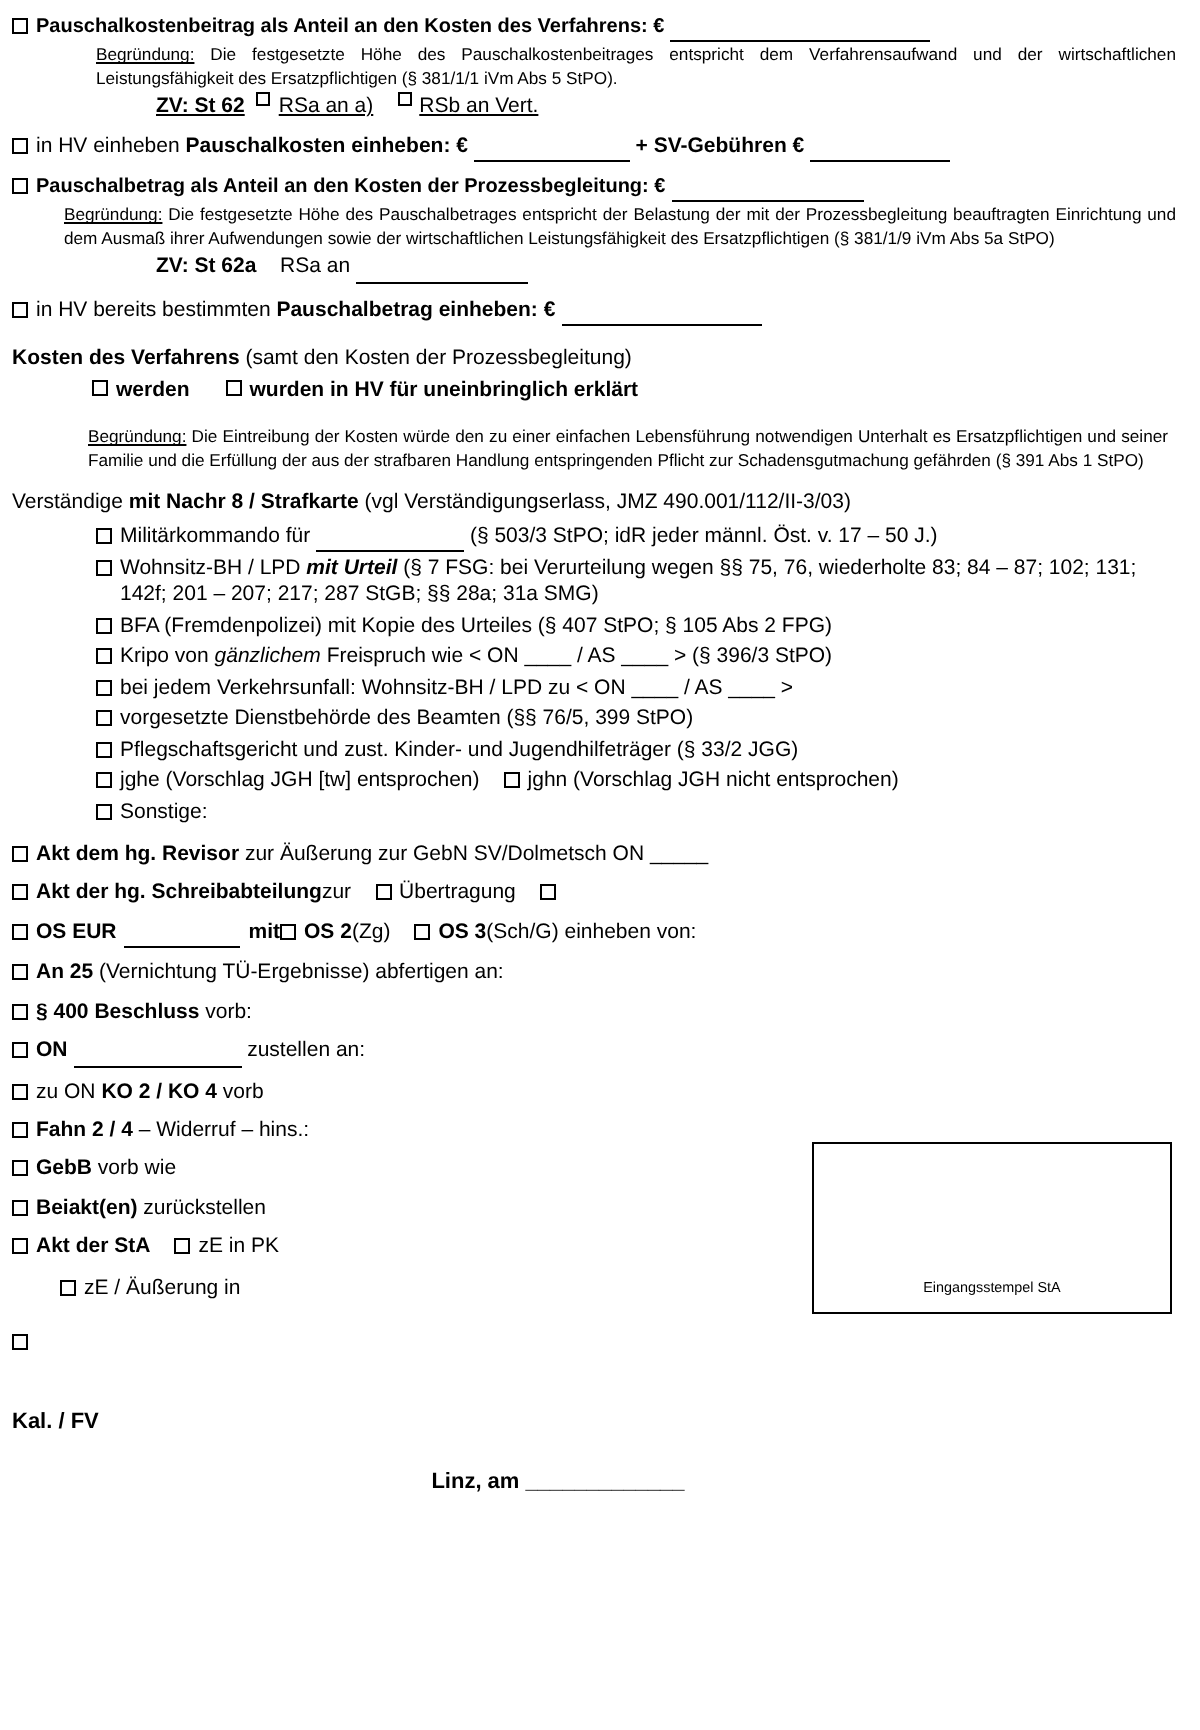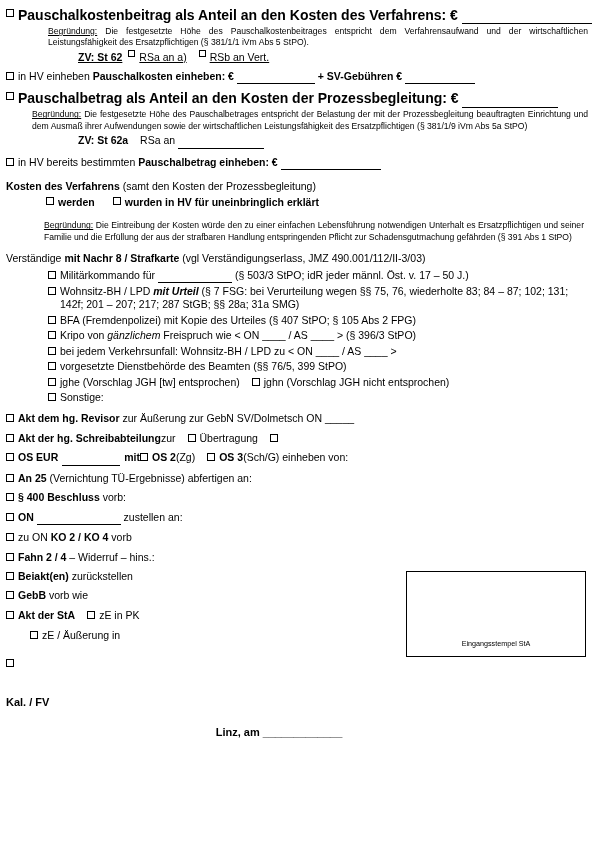--- a/index.html
+++ b/index.html
@@ -65,21 +65,21 @@
     left:0; right:0;
     text-align:center;
     font-size:7.2px;
   }
 
   .big-box { margin-top:14px; }
 
   .kal { font-weight:bold; margin-top:26px; font-size:11px; }
   .linz { text-align:center; margin-top:18px; font-weight:bold; font-size:11px; padding-right:40px;}
 
-  .title-line { font-weight:bold; font-size:14px; }
+  .title-line { font-weight:bold; font-size:10px; }
   .sp { display:inline-block; width:6px; }
 </style>
 </head>
 <body>
 
 <div class="page">
 
   <div class="row">
     <span class="cb"></span>
     <div class="txt" style="flex:1">
@@ -189,20 +189,26 @@
         </div>
       </div>
 
       <div class="sub-row">
         <span class="cb"></span>
         <div class="txt" style="flex:1">
           <span>vorgesetzte Dienstbehörde des Beamten (§§ 76/5, 399 StPO)</span>
         </div>
       </div>
 
+      <div class="sub-row">
+        <span class="cb"></span>
+        <div class="txt" style="flex:1">
+          <span>Pflegschaftsgericht und zust. Kinder- und Jugendhilfeträger (§ 33/2 JGG)</span>
+        </div>
+      </div>
 
       <div class="sub-row">
         <span class="cb"></span>
         <div class="txt" style="flex:1; display:flex; align-items:flex-start;">
           <span>jghe (Vorschlag JGH [tw] entsprochen)</span>
           <span class="sp"></span>
             <span class="sp"></span>
           <span class="cb" style="margin-top:3px"></span>
           <span>jghn (Vorschlag JGH nicht entsprochen)</span>
         </div>
@@ -289,28 +295,28 @@
   <div class="row" style="margin-top:6px">
     <span class="cb"></span>
     <div class="txt" style="flex:1">
       <b>Fahn 2 / 4</b><span> – Widerruf – hins.:</span>
     </div>
   </div>
 
   <div class="row" style="margin-top:6px">
     <span class="cb"></span>
     <div class="txt" style="flex:1">
+      <b>GebB</b><span> vorb wie</span>
+    </div>
+  </div>
+
+  <div class="row" style="margin-top:6px">
+    <span class="cb"></span>
+    <div class="txt" style="flex:1">
       <b>Beiakt(en)</b><span> zurückstellen</span>
-    </div>
-  </div>
-
-  <div class="row" style="margin-top:6px">
-    <span class="cb"></span>
-    <div class="txt" style="flex:1">
-      <b>GebB</b><span> vorb wie</span>
     </div>
   </div>
 
   <div class="row" style="margin-top:6px">
     <span class="cb"></span>
     <div class="txt" style="flex:1; display:flex; align-items:flex-start;">
       <b>Akt der StA</b>
       <span class="sp"></span>
         <span class="sp"></span>
       <span class="cb" style="margin-top:3px"></span>

